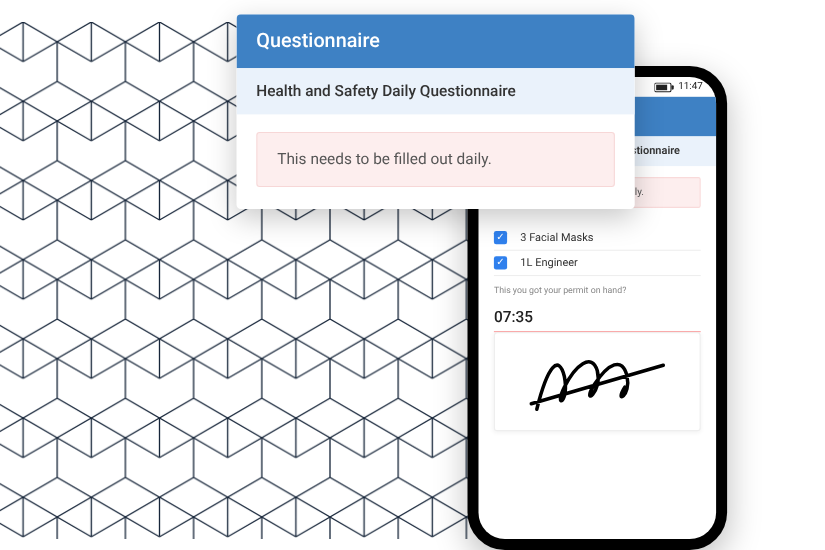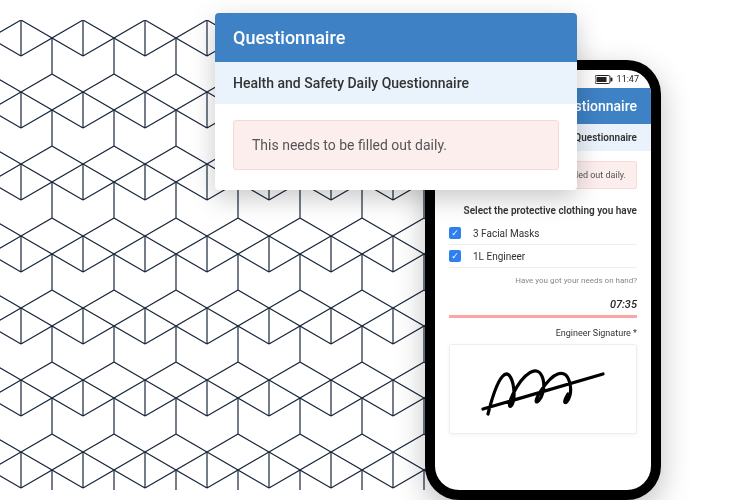--- a/index.html
+++ b/index.html
@@ -28,21 +28,20 @@
     position: absolute;
     top: 60px;
     left: 425px;
     width: 236px;
     height: 440px;
     background: #000;
     border-radius: 34px;
     padding: 10px;
     z-index: 5;
     box-shadow: 0 10px 30px rgba(0,0,0,.25);
-    text-align: right;
   }
   .phone-screen {
     background: #fff;
     width: 100%;
     height: 100%;
     border-radius: 24px;
     overflow: hidden;
     position: relative;
   }
   .status-bar {
@@ -121,26 +120,25 @@
     border-bottom: 1px solid #ddd;
     padding: 3px 0;
     font-size: 10px;
     color: #333;
   }
   .chev {
     font-size: 9px;
     color: #777;
   }
   .value-row {
-    border-bottom: 3px solid #fca5a5;
+    border-bottom: 1px solid #fca5a5;
     padding: 3px 0 4px;
-    font-size: 11px;
+    font-size: 14px;
     color: #222;
     font-weight: 500;
-    font-style: italic;
   }
   .sig-label {
     font-size: 9px;
     color: #333;
     margin: 10px 0 6px;
   }
   .sig-box {
     background: #fff;
     border: 1px solid #eee;
     border-radius: 3px;
@@ -221,40 +219,38 @@
 
     <div class="app-header">
       <span>Questionnaire</span>
     </div>
 
     <div class="subheader">Health and Safety Daily Questionnaire</div>
 
     <div class="notice">This needs to be filled out daily.</div>
 
     <div class="section">
-      <div class="q-label">Select the protective clothing you have</div>
 
       <div class="check-row">
         <span class="checkbox">✓</span>
         <span>3 Facial Masks</span>
       </div>
       <div class="check-row">
         <span class="checkbox">✓</span>
         <span>1L Engineer</span>
       </div>
 
       <div style="height:8px"></div>
-      <div class="tiny-label">Have you got your needs on hand?</div>
+      <div class="tiny-label">This you got your permit on hand?</div>
 
       <div style="height:8px"></div>
       <div class="value-row">
         <span>07:35</span>
       </div>
 
-      <div class="sig-label">Engineer Signature *</div>
       <div class="sig-box">
         <svg viewBox="0 0 150 70">
           <path d="M20 60 C 30 20, 40 10, 45 30 C 50 55, 35 60, 45 40 C 55 20, 70 8, 75 25 C 80 45, 60 58, 72 38 C 85 18, 98 12, 102 30 C 106 48, 90 56, 100 40 M15 55 L135 20" stroke="#000" stroke-width="3.2" fill="none" stroke-linecap="round" stroke-linejoin="round"></path>
         </svg>
       </div>
     </div>
 
   </div>
 </div>
 

